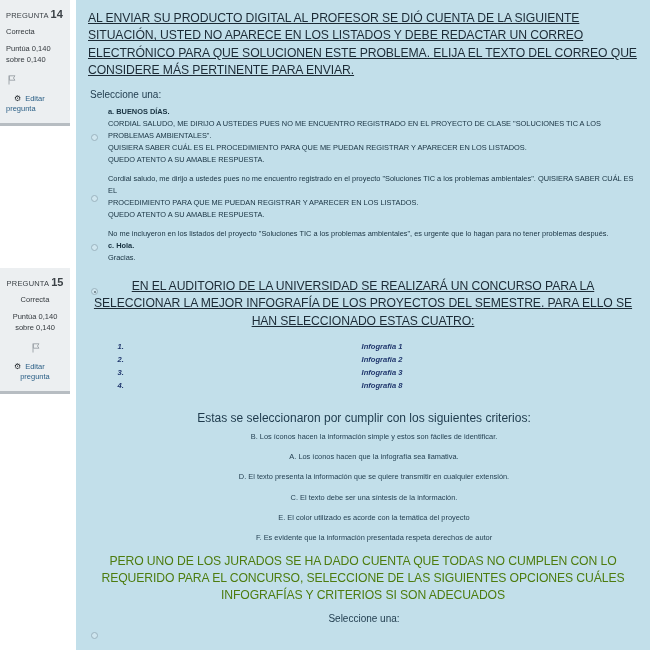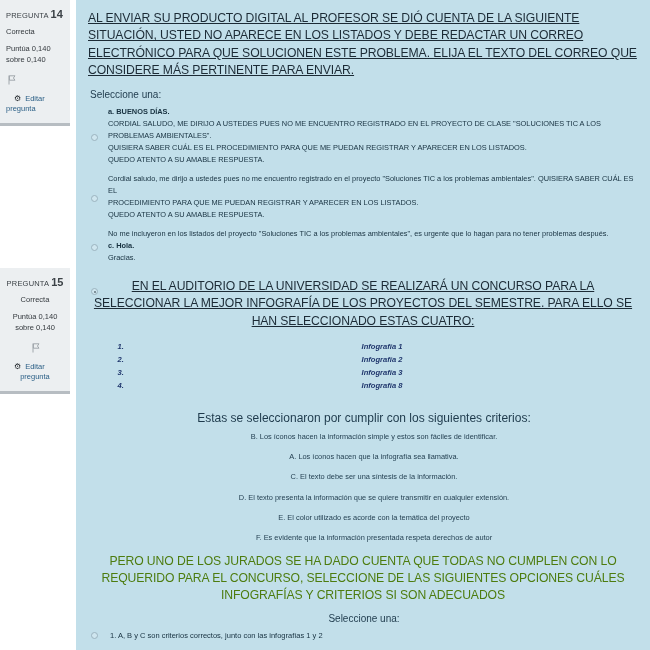--- a/index.html
+++ b/index.html
@@ -244,34 +244,33 @@
         <li>Infografía 1</li>
         <li>Infografía 2</li>
         <li>Infografía 3</li>
         <li>Infografía 8</li>
       </ol>
 
       <div class="critintro">Estas se seleccionaron por cumplir con los siguientes criterios:</div>
       <ul class="crit">
         <li>B. Los íconos hacen la información simple y estos son fáciles de identificar.</li>
         <li>A. Los íconos hacen que la infografía sea llamativa.</li>
+        <li>D. El texto presenta la información que se quiere transmitir en cualquier extensión.</li>
         <li>C. El texto debe ser una síntesis de la información.</li>
-        <li>D. El texto presenta la información que se quiere transmitir en cualquier extensión.</li>
         <li>E. El color utilizado es acorde con la temática del proyecto</li>
         <li>F. Es evidente que la información presentada respeta derechos de autor</li>
       </ul>
 
       <p class="qtext2">PERO UNO DE LOS JURADOS SE HA DADO CUENTA QUE TODAS NO CUMPLEN CON LO REQUERIDO PARA EL CONCURSO, SELECCIONE DE LAS SIGUIENTES OPCIONES CUÁLES INFOGRAFÍAS Y CRITERIOS SI SON ADECUADOS</p>
 
       <div class="prompt">Seleccione una:</div>
 
       <ul class="opts">
         <li class="opt">
           <span class="radio"></span>
-          <span class="anstext">1. A, B y C son criterios correctos, junto con las infografías 1 y 2</span>
         </li>
         <li class="opt">
           <span class="radio"></span>
           <span class="anstext">2. B y C son criterios correctos, junto con las infografías 1 y 2</span>
         </li>
 
       </ul>
     </div>
   </div>
 

